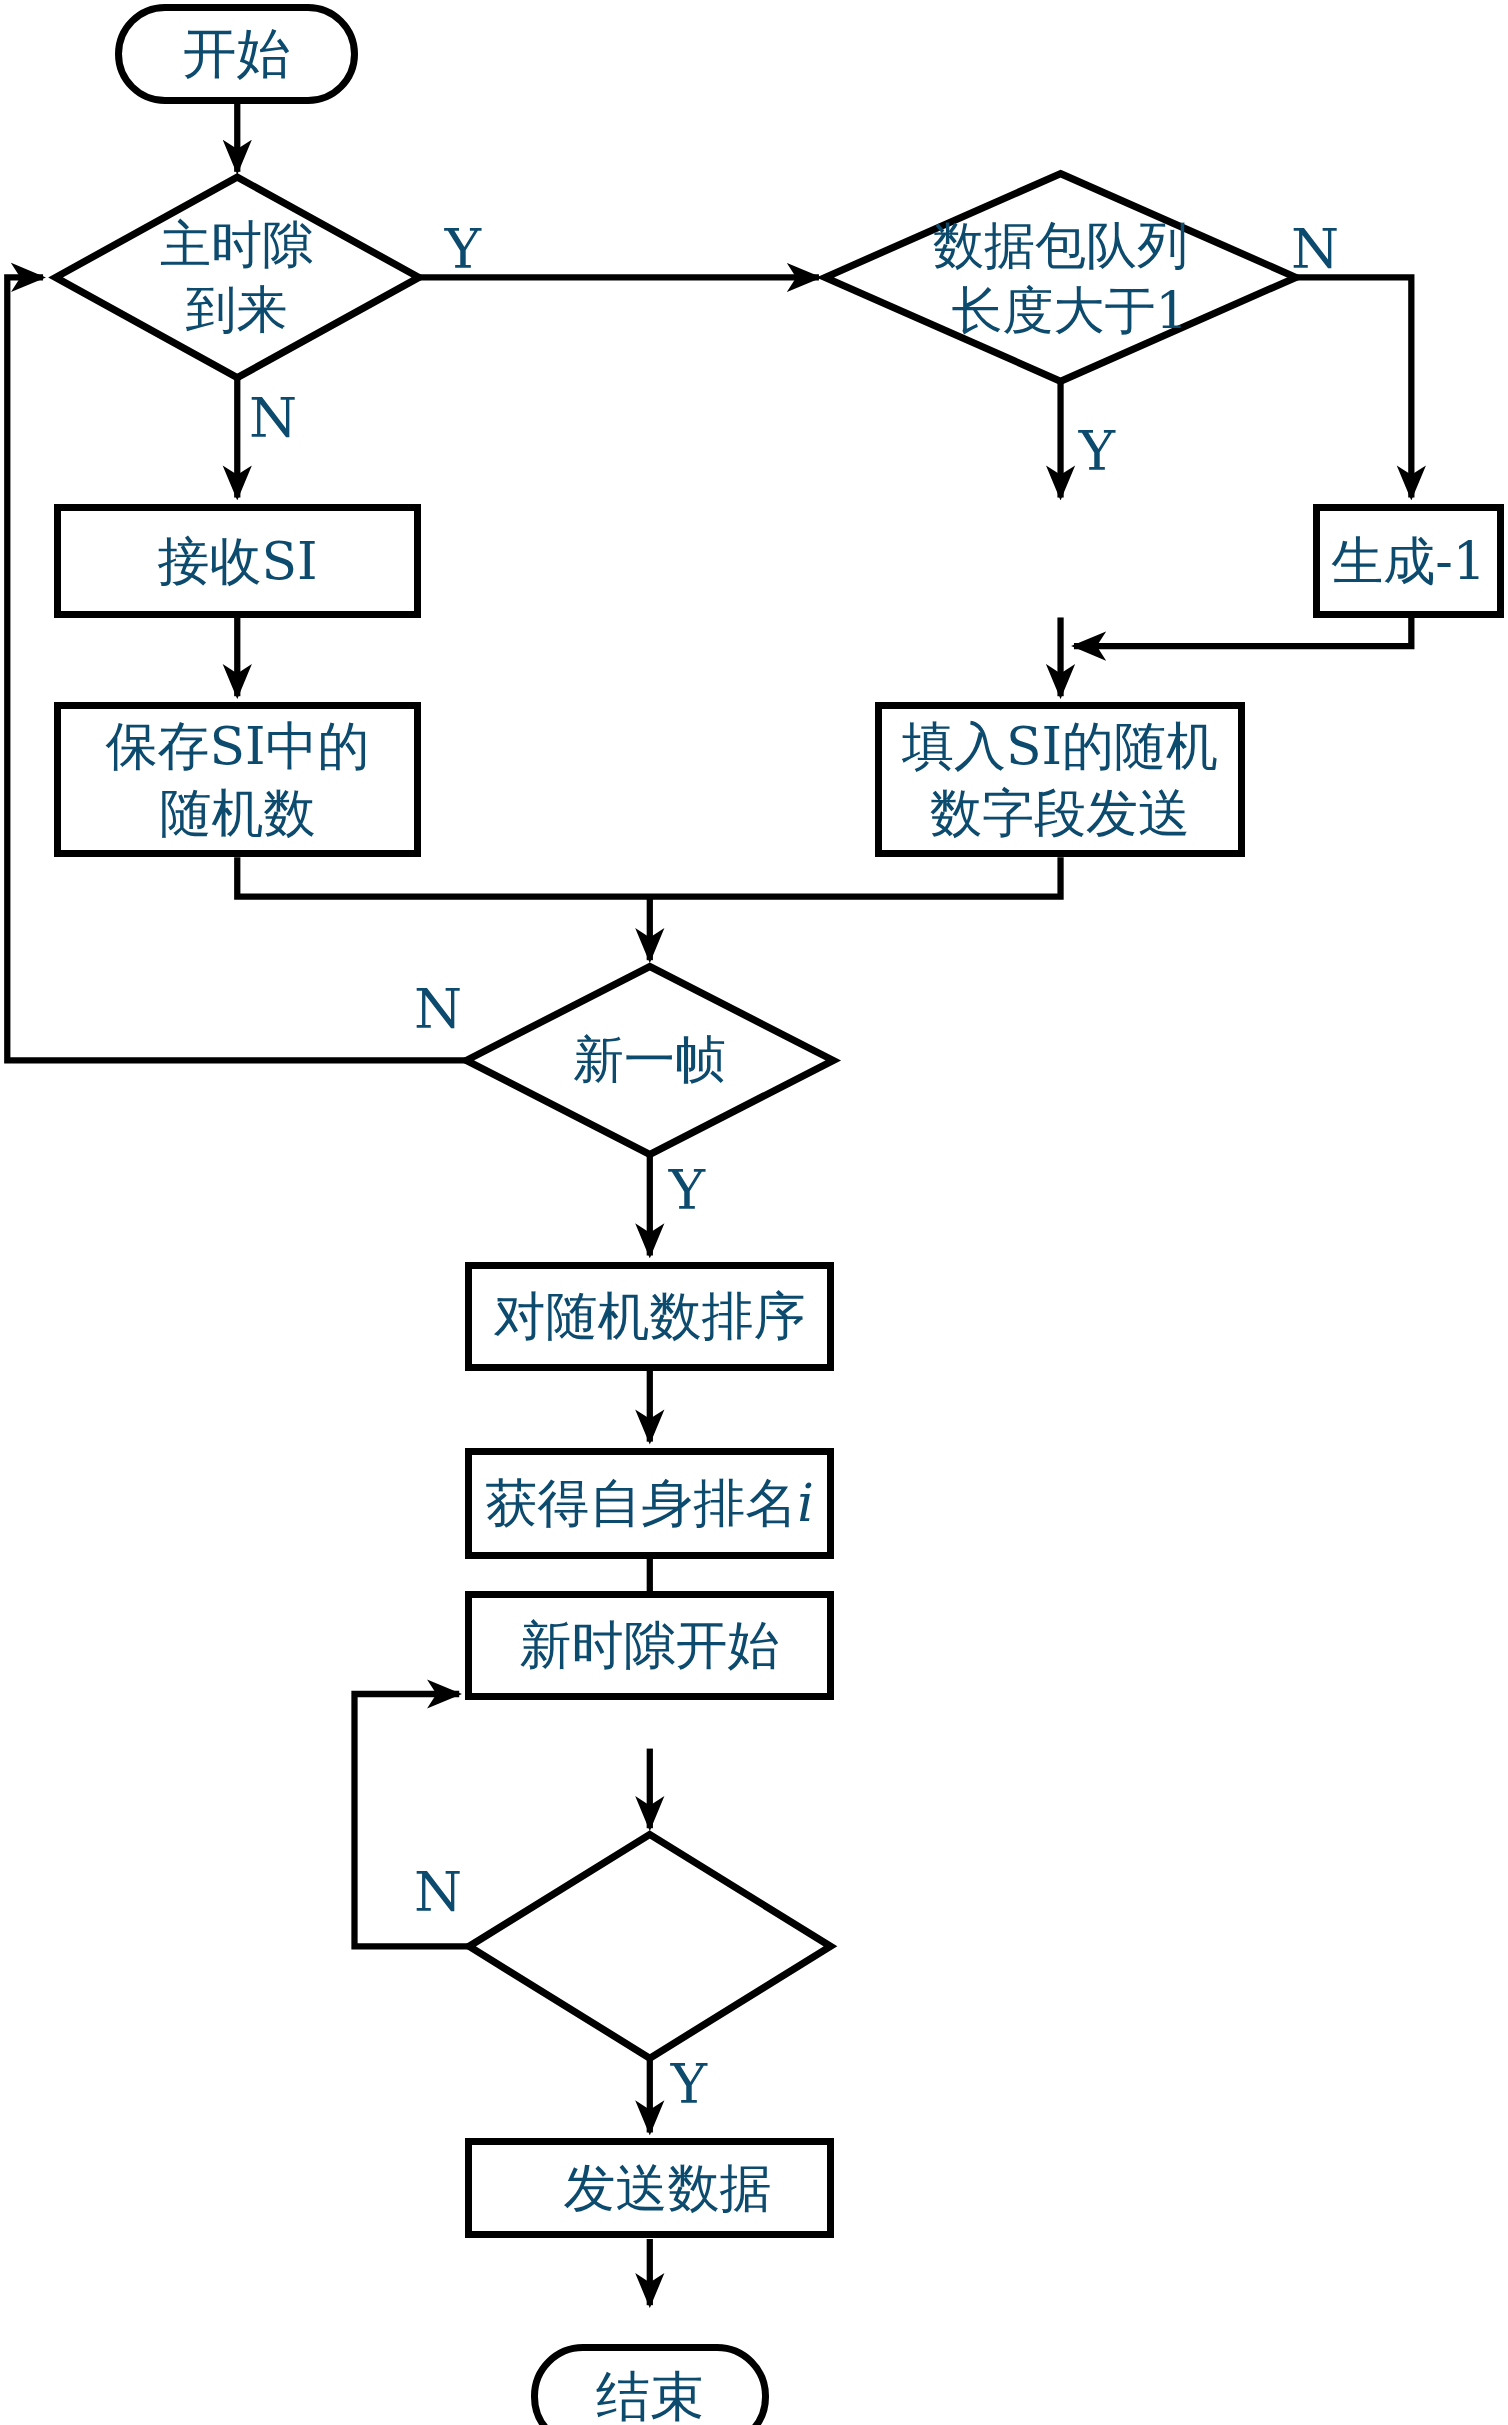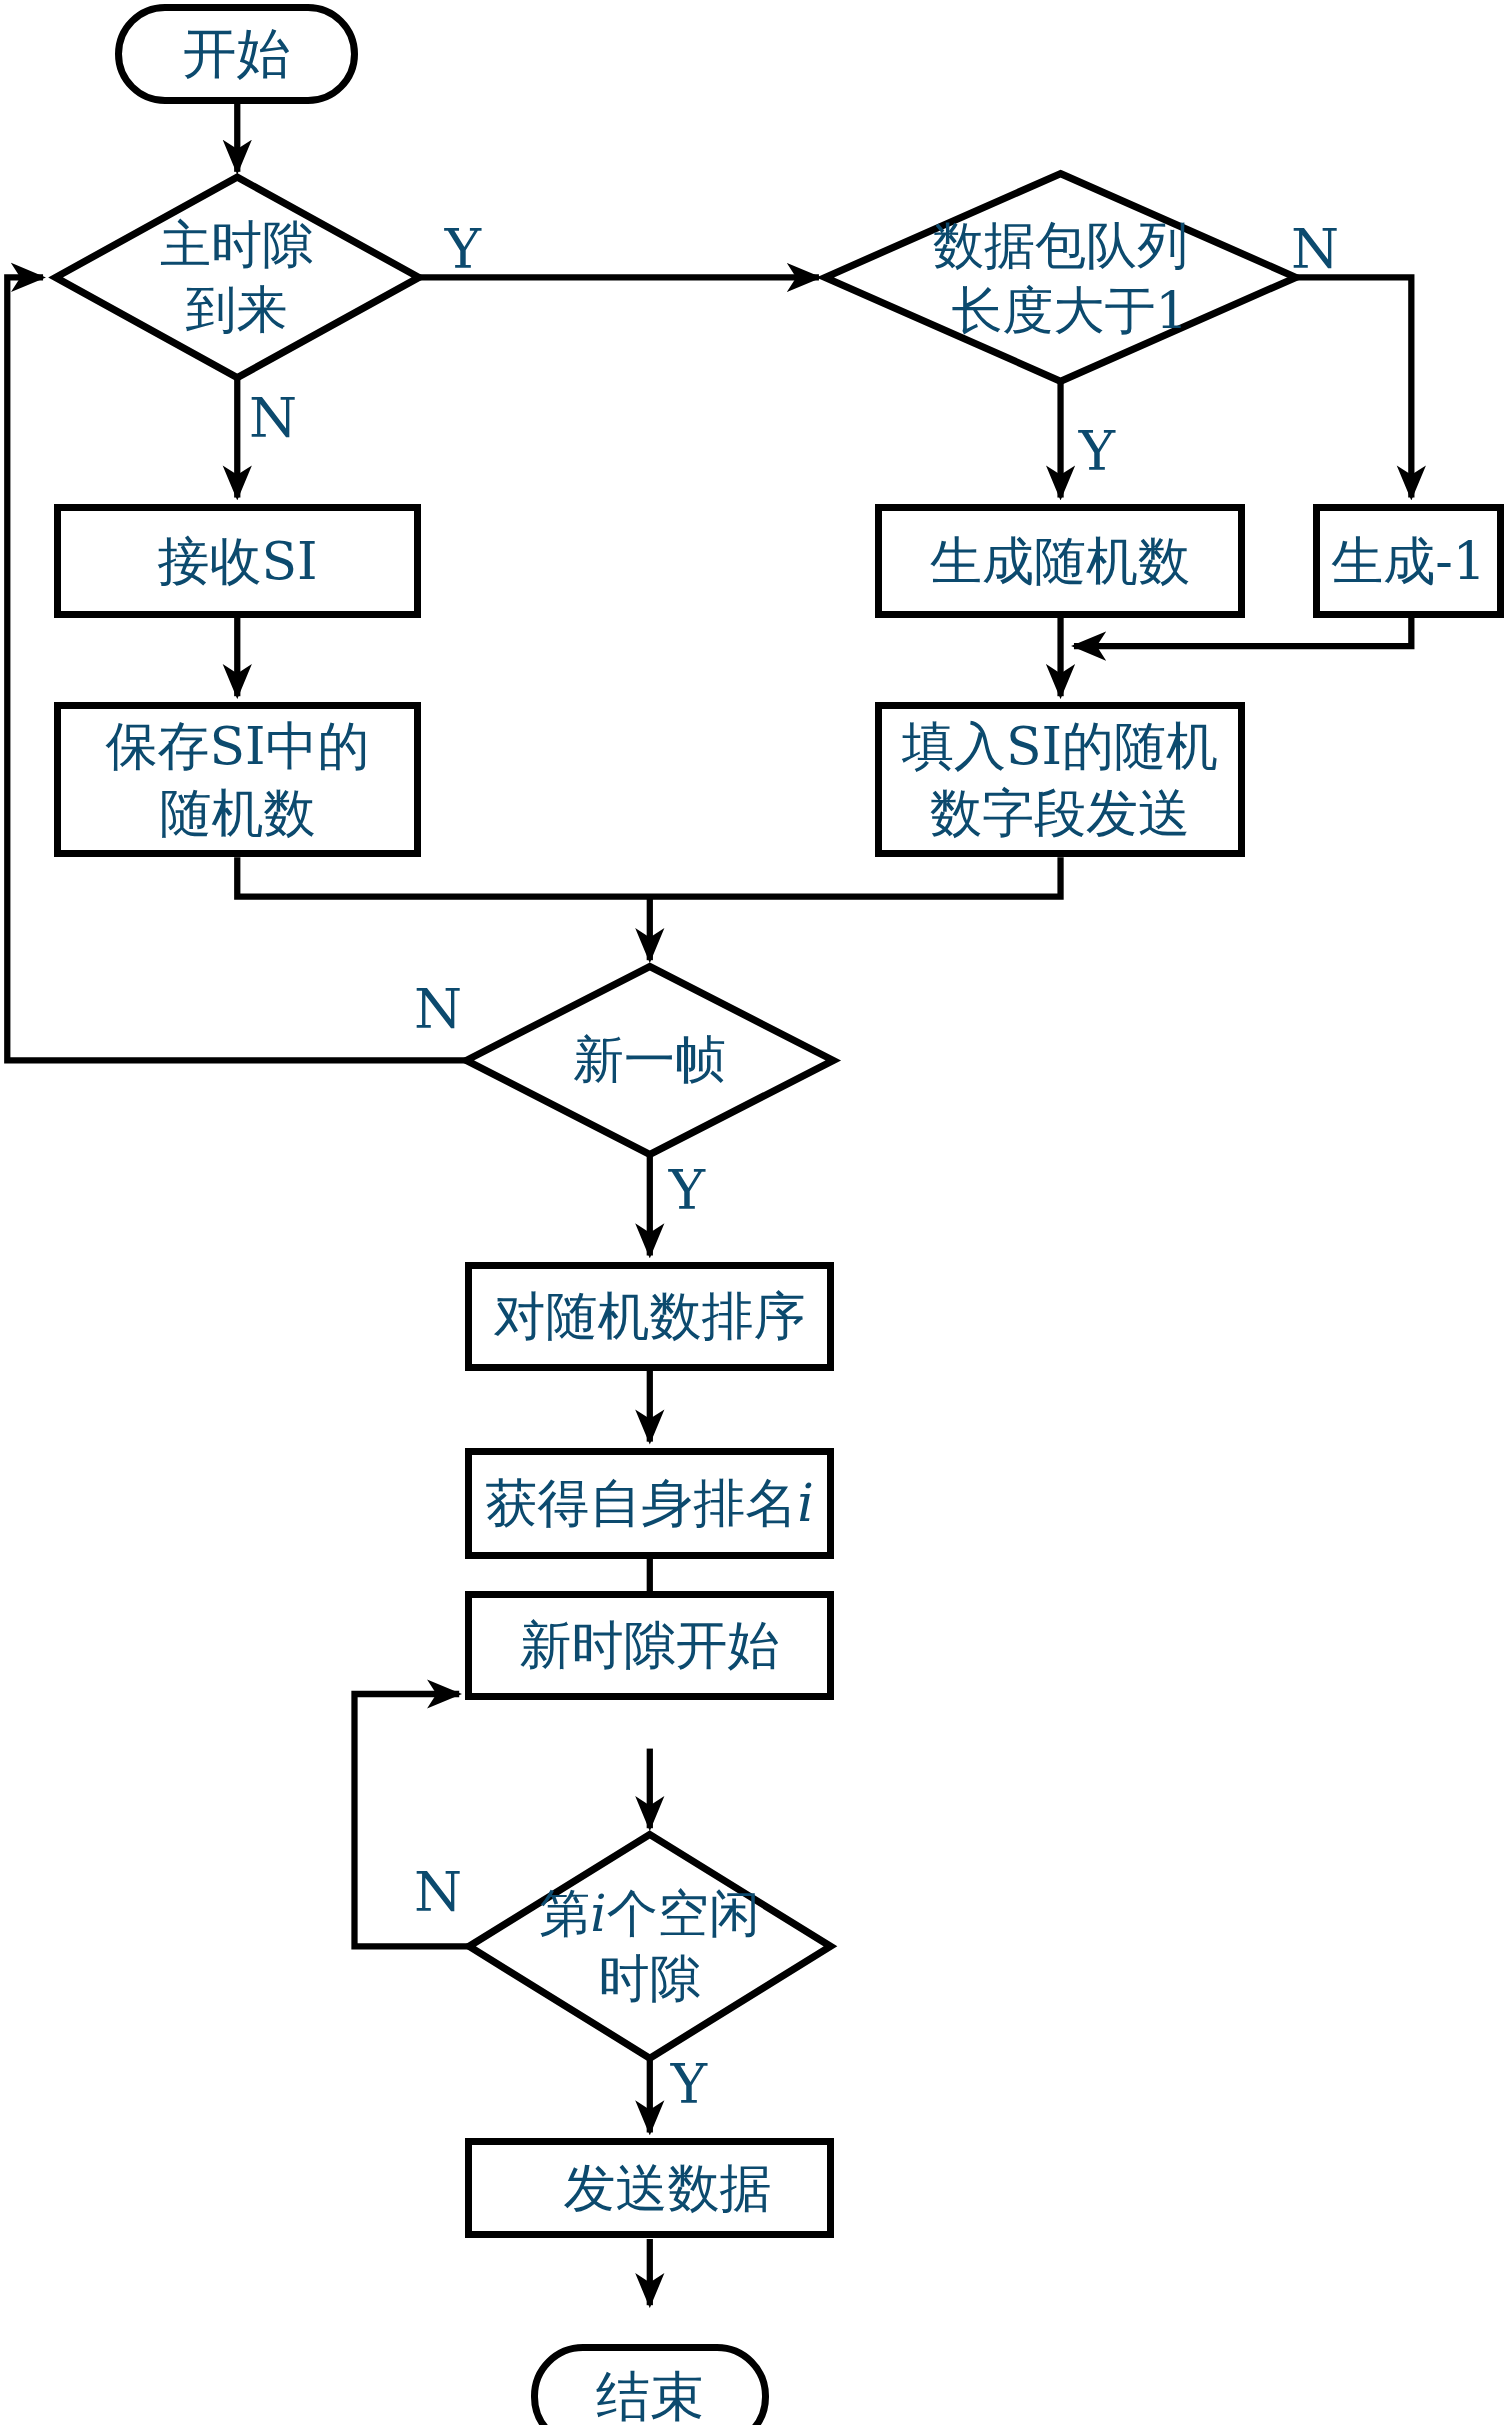--- a/index.html
+++ b/index.html
@@ -87,29 +87,24 @@
   </svg>
 
   <div class="node terminal" style="left:115px; top:3.6px; width:243px; height:100px;">开始</div>
   <div class="node terminal" style="left:531px; top:2311px; width:238px; height:105px;margin-top:33px;">结束</div>
 
   <div class="diamond-label" style="left:55px; top:177px; width:363px; height:200px;">主时隙
 到来</div>
   <div class="diamond-label" style="left:825px; top:174px; width:471px; height:208px;text-align:right;">数据包队列
 长度大于1</div>
   <div class="diamond-label" style="left:466px; top:966px; width:367px; height:188px;">新一帧</div>
-  <div class="diamond-label" style="left:469px; top:1834px; width:361px; height:224px;">
-    <span class="dline"><span>第</span><span class="ital">i</span><span>个空闲</span></span>
-    <span class="dline">时隙</span>
-  </div>
 
   <div class="node rect" style="left:54px; top:504px; width:367px; height:114px;text-align:center;">接收SI</div>
   <div class="node rect" style="left:54px; top:702px; width:367px; height:155px;">保存SI中的
 随机数</div>
-  <div class="node rect" style="left:875px; top:504px; width:370px; height:114px;">生成随机数</div>
   <div class="node rect" style="left:1313px; top:504px; width:191px; height:114px;">生成-1</div>
   <div class="node rect" style="left:875px; top:702px; width:370px; height:155px;">填入SI的随机
 数字段发送</div>
   <div class="node rect" style="left:465px; top:1262px; width:369px; height:109px;">对随机数排序</div>
   <div class="node rect" style="left:465px; top:1448px; width:369px; height:111px;"><span>获得自身排名</span><span class="ital">i</span></div>
   <div class="node rect" style="left:465px; top:1591px; width:369px; height:109px;">新时隙开始</div>
   <div class="node rect" style="left:465px; top:2138px; width:369px; height:100px;padding-left:36px;">发送数据</div>
 
   <div class="edge-label" style="left:463px; top:249px;">Y</div>
   <div class="edge-label" style="left:273px; top:418px;">N</div>

